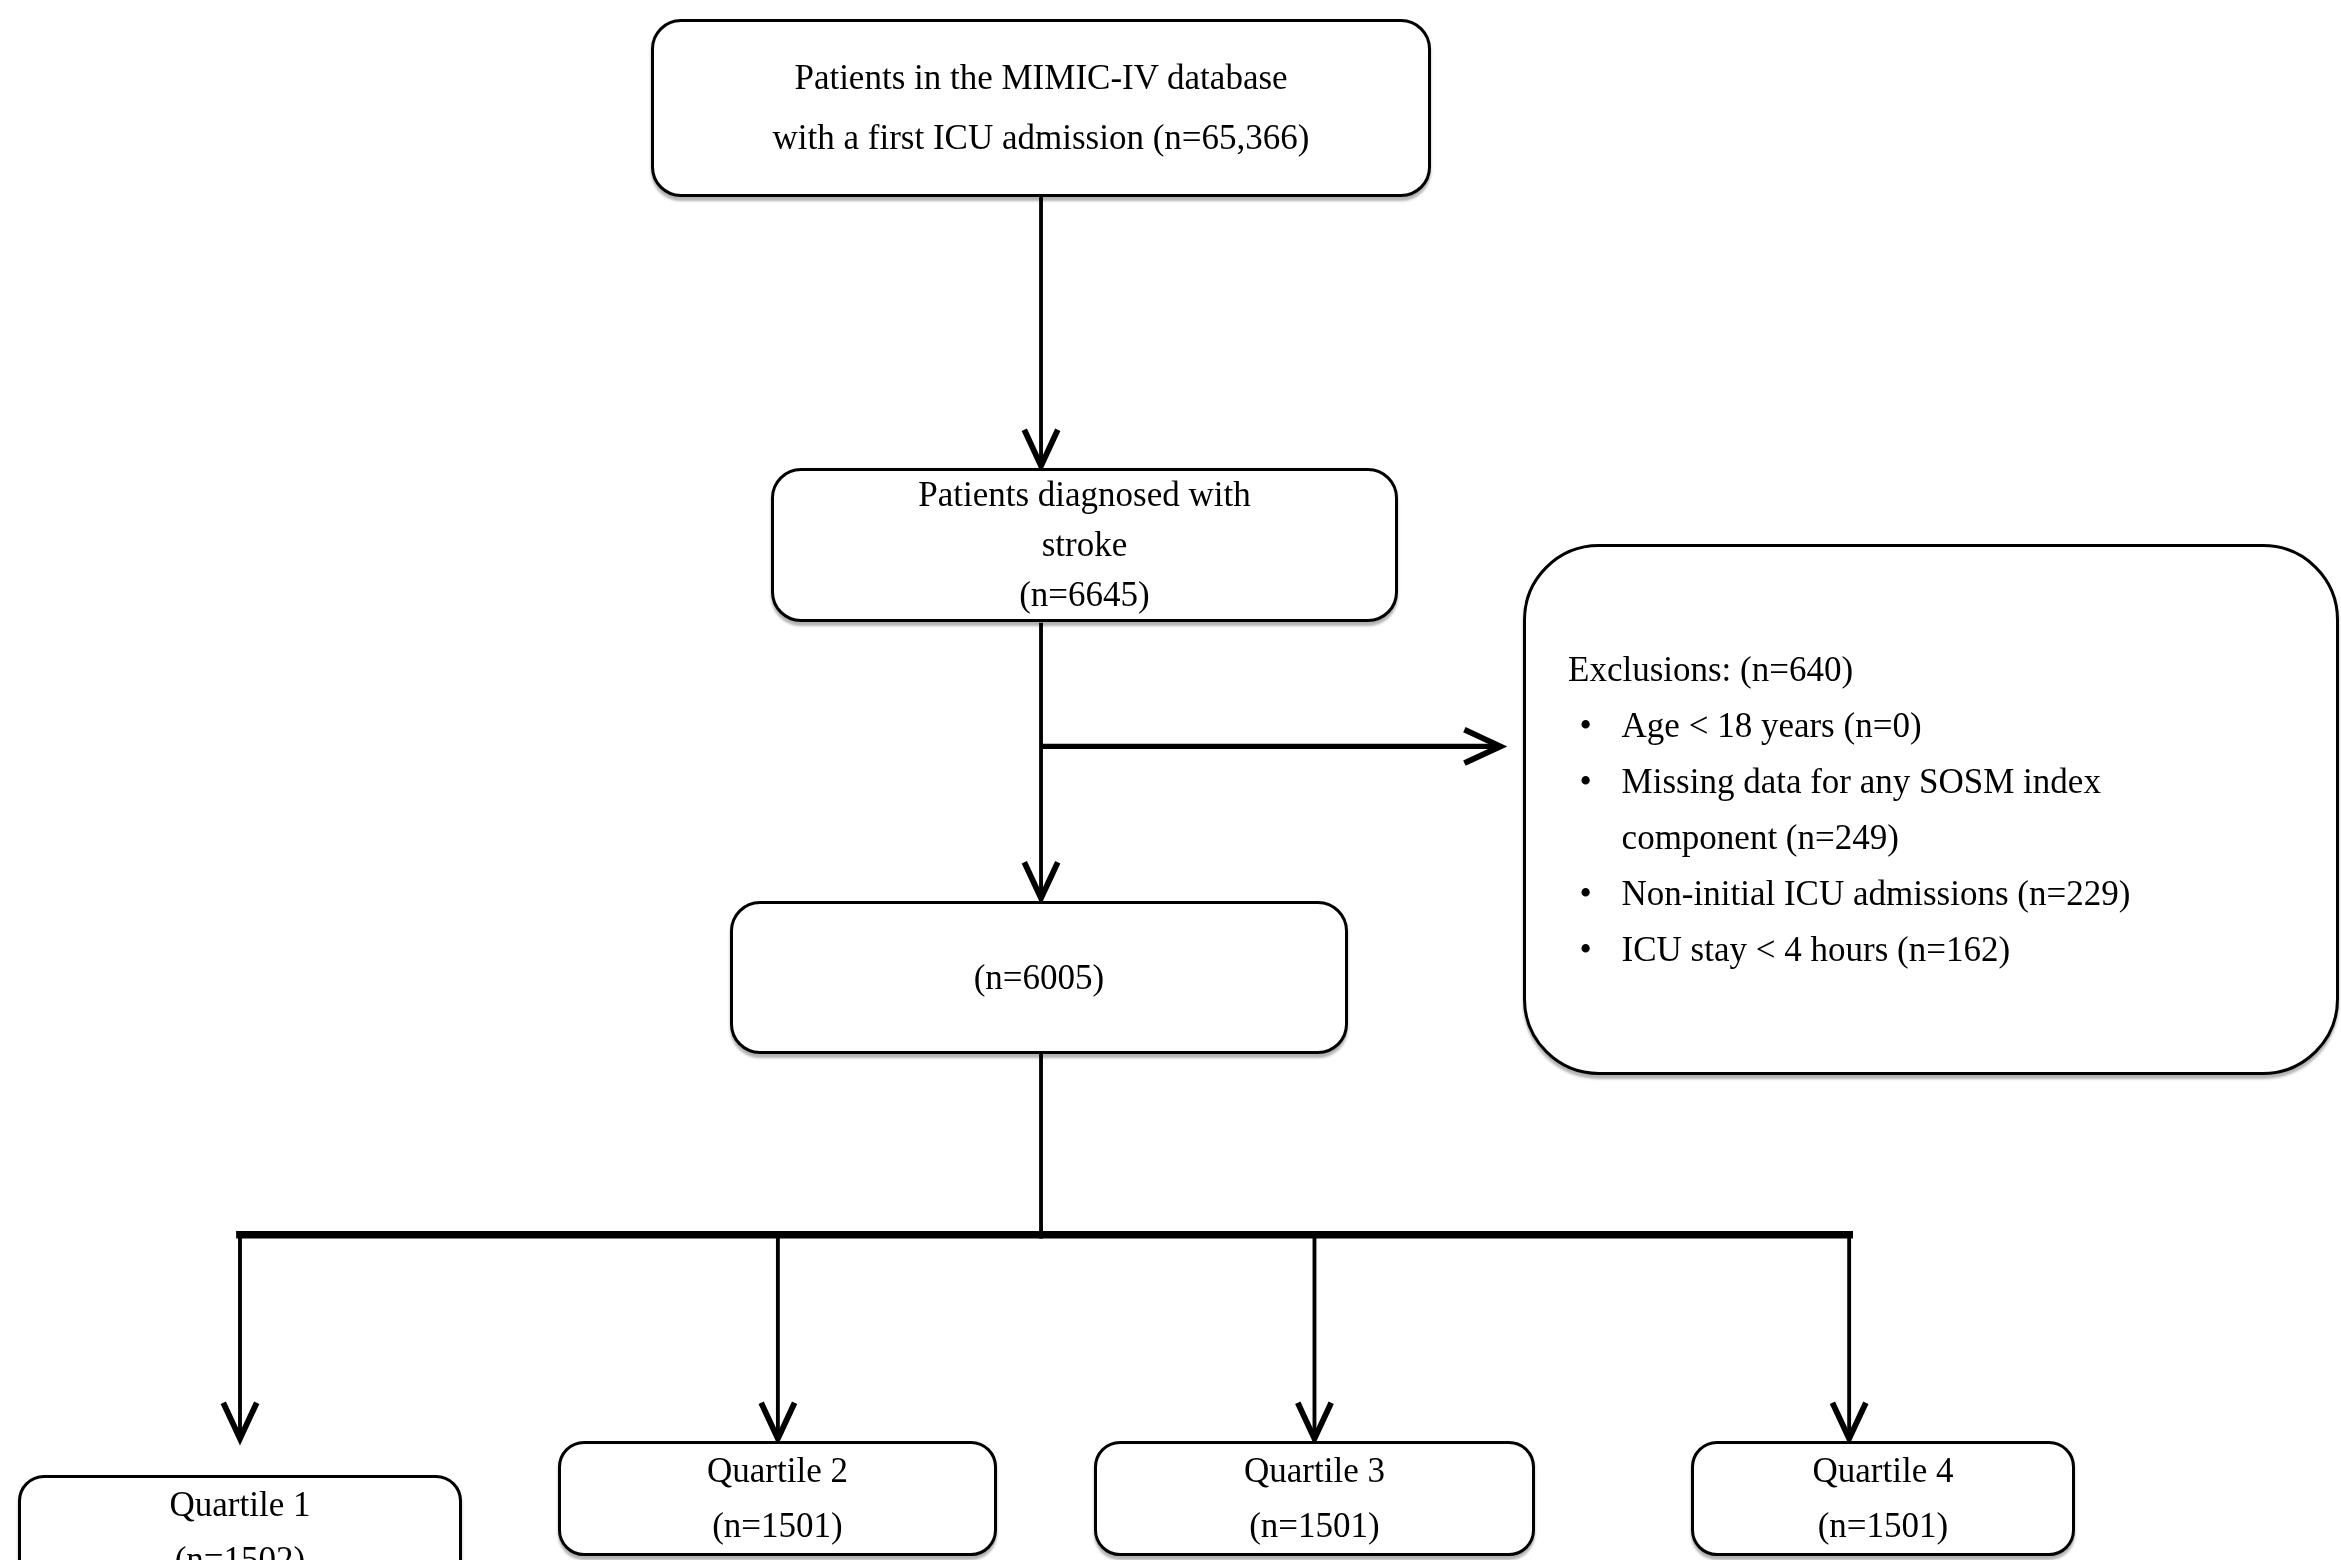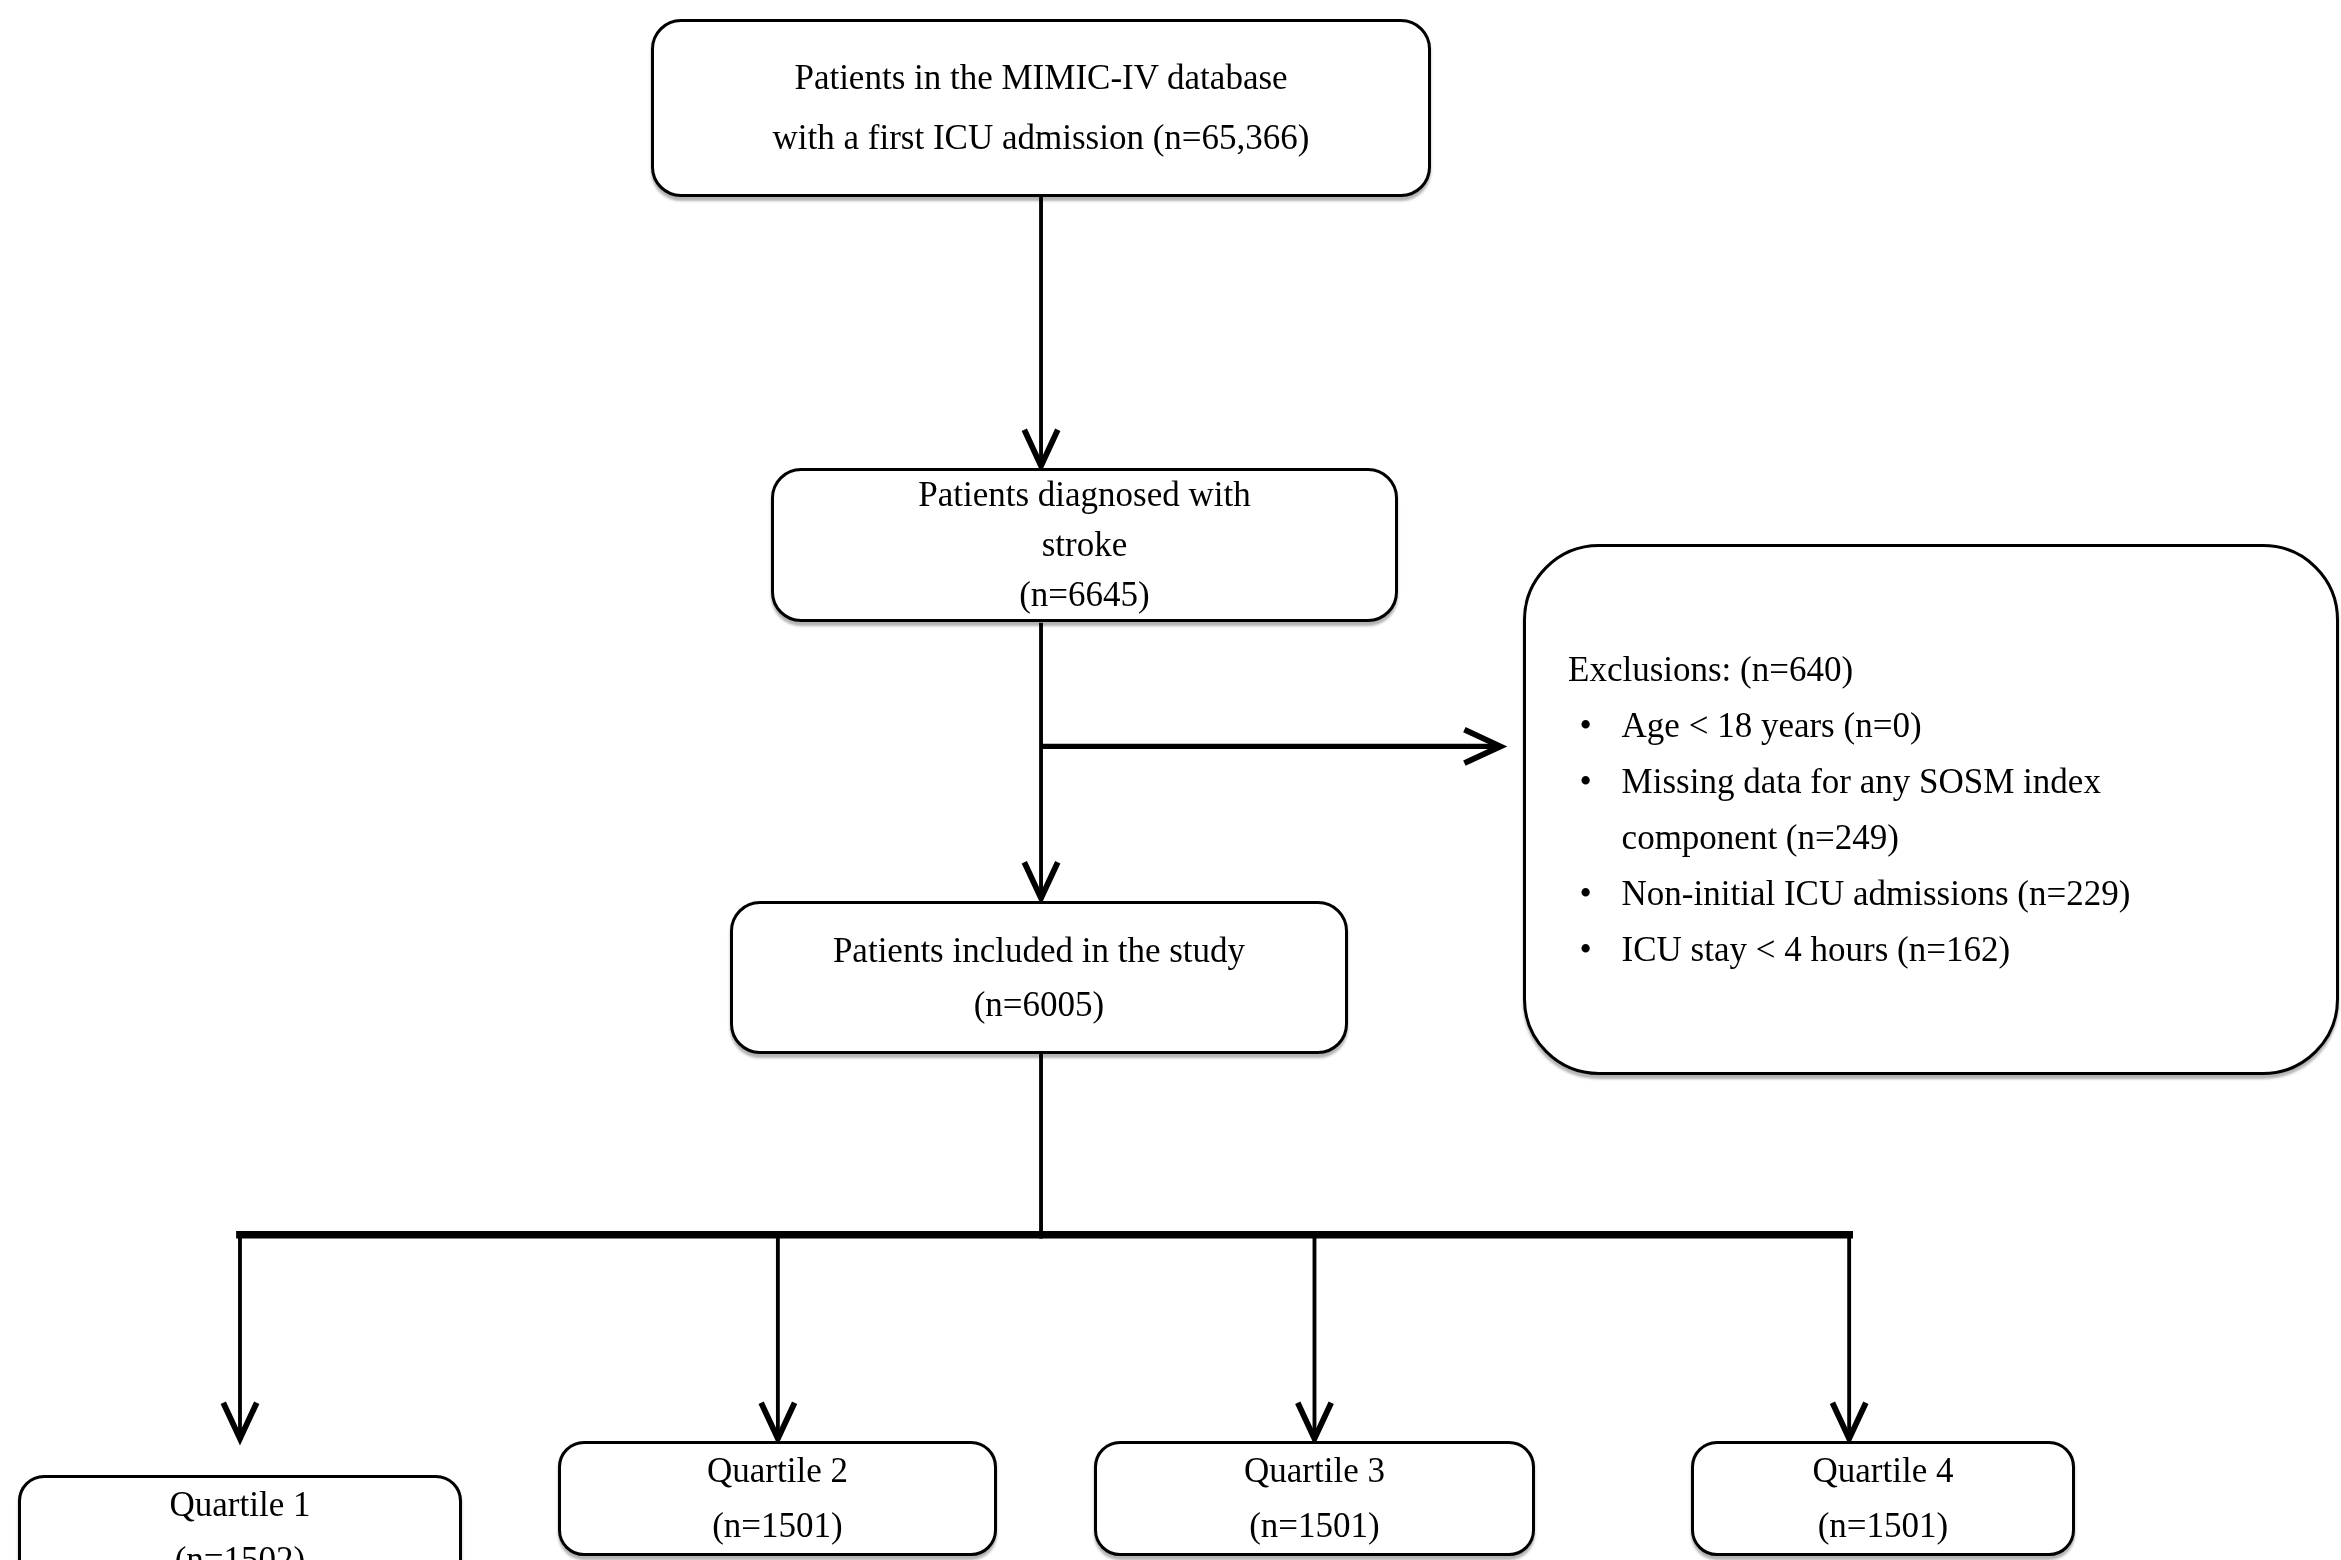--- a/index.html
+++ b/index.html
@@ -104,21 +104,20 @@
     <div class="exc-title">Exclusions: (n=640)</div>
     <ul class="exc-list">
       <li>Age &lt; 18 years (n=0)</li>
       <li>Missing data for any SOSM index component (n=249)</li>
       <li>Non-initial ICU admissions (n=229)</li>
       <li>ICU stay &lt; 4 hours (n=162)</li>
     </ul>
   </div>
 
   <div class="box box-included">
-    <div class="line">Patients included in the study</div>
     <div class="line">(n=6005)</div>
   </div>
 
   <div class="box box-quartile q1">
     <div class="line">Quartile 1</div>
     <div class="line">(n=1502)</div>
   </div>
   <div class="box box-quartile q2">
     <div class="line">Quartile 2</div>
     <div class="line">(n=1501)</div>

